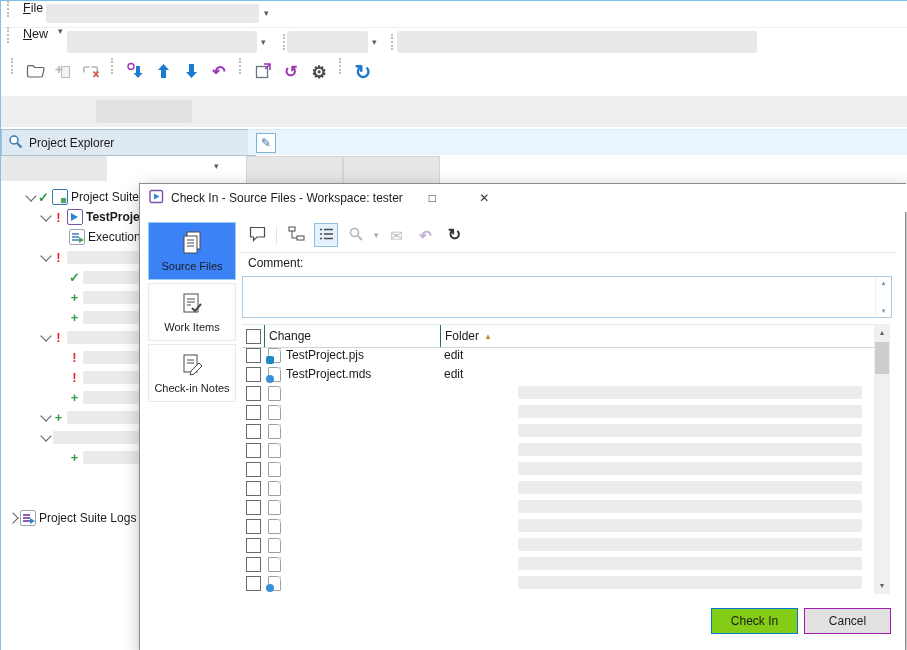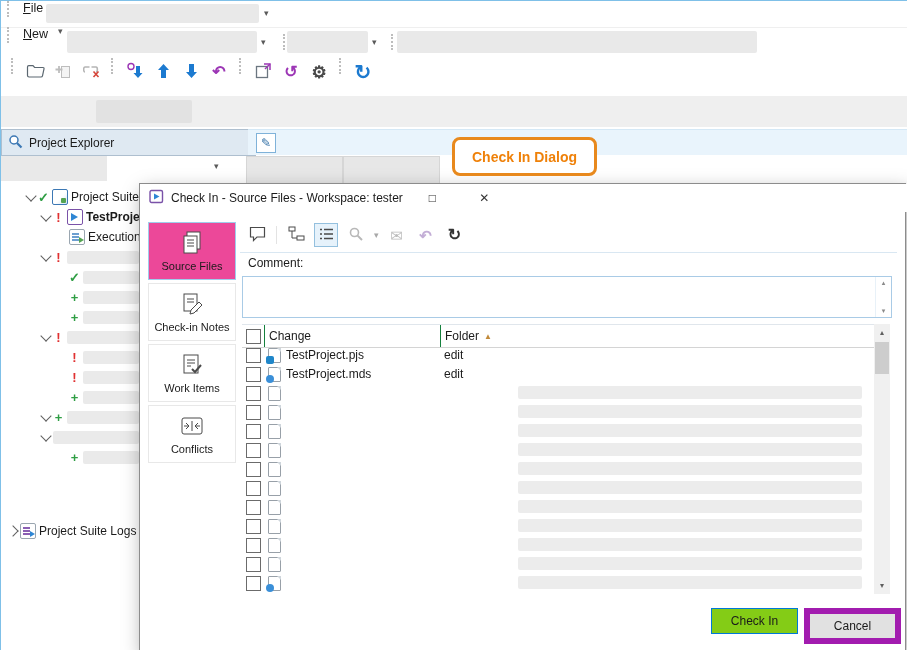--- a/index.html
+++ b/index.html
@@ -41,32 +41,32 @@
   .ticon{width:14px;height:14px;flex:0 0 auto;border:1px solid #9ab0c4;border-radius:2px;background:#fff;position:relative}
   .suite-icon{border-color:#3c78b4;background:linear-gradient(135deg,#fff 55%,#cfe3f4)}
   .suite-icon::after{content:"";position:absolute;right:1px;bottom:1px;width:5px;height:5px;background:#54a452;border-radius:1px}
   .project-icon{border-color:#7a52a8}
   .project-icon::after{content:"";position:absolute;left:3px;top:3px;width:0;height:0;border-left:7px solid #2e86d4;border-top:4px solid transparent;border-bottom:4px solid transparent}
   .exec-icon,.logs-icon{border-color:#9aa6b0}
   .exec-icon::before{content:"";position:absolute;left:2px;top:3px;width:7px;height:2px;background:#6d9fd0;box-shadow:0 3px 0 #6d9fd0,0 6px 0 #6d9fd0}
   .exec-icon::after{content:"";position:absolute;right:0;bottom:1px;width:0;height:0;border-left:5px solid #54a452;border-top:3px solid transparent;border-bottom:3px solid transparent}
   .logs-icon::before{content:"";position:absolute;left:2px;top:3px;width:7px;height:2px;background:#8b5fb4;box-shadow:0 3px 0 #8b5fb4,0 6px 0 #8b5fb4}
   .logs-icon::after{content:"";position:absolute;right:0;bottom:1px;width:0;height:0;border-left:5px solid #2e86d4;border-top:3px solid transparent;border-bottom:3px solid transparent}
-  #logs-row{margin-top:28px}
+  #logs-row{margin-top:15px}
   
   #callout{left:451px;top:136px;width:139px;height:33px;border:3px solid #e8891d;border-radius:8px;background:#fff;display:flex;align-items:center;justify-content:center;color:#ef8109;font-size:14px;font-weight:bold;z-index:30}
   
   #dialog{left:138px;top:182px;width:765px;height:466px;background:#fff;border:1px solid #8c8c8c;box-shadow:3px 7px 18px rgba(0,0,0,.35);z-index:20}
   #dlg-title{position:absolute;left:0;top:0;width:100%;height:28px;display:flex;align-items:center;gap:7px;padding-left:9px;background:#fff}
   #dlg-title-text{font-size:12px}
   .cap-btn{width:45px;height:28px;display:flex;align-items:center;justify-content:center;font-size:12px;color:#333}
   .cap-btn:first-of-type{margin-left:auto}
   #dlg-sidebar{position:absolute;left:8px;top:38px;width:88px;display:flex;flex-direction:column;gap:3px}
   .sb-item{border:1px solid #e8e8e8;background:#fff;display:flex;flex-direction:column;align-items:center;padding:7px 2px 6px;gap:4px}
-  .sb-item.selected{background:#ec4899;border-color:#9fcdec}
+  .sb-item.selected{background:#3b82f6;border-color:#9fcdec}
   .sb-label{font-size:11px;text-align:center;line-height:13px}
   .sb-icon svg{display:block}
   #dlg-toolbar{position:absolute;left:100px;top:34px;right:8px;height:34px;display:flex;align-items:center;gap:7px;border-bottom:1px solid #d9e7f2;padding:0 6px}
   .dtb{display:flex;align-items:center;justify-content:center;width:22px;height:22px}
   .dtb.active{border:1px solid #94c0de;background:#e6f2fb}
   .dsep{width:1px;height:18px;background:#e3e3e3;margin:0 1px;flex:0 0 auto}
   #comment-label{position:absolute;left:108px;top:72px;font-size:12px}
   #comment-box{position:absolute;left:102px;top:92px;width:648px;height:40px;border:1px solid #a9cbe6;display:flex;background:#fff}
   #comment-input{flex:1;border:none;outline:none;font:12px "Liberation Sans",sans-serif;padding:2px 5px;background:#fff}
   #comment-scroll{width:15px;border-left:1px solid #e8f1f8;display:flex;flex-direction:column;justify-content:space-between;align-items:center;padding:2px 0;color:#8a8a8a;font-size:7px}
@@ -84,21 +84,21 @@
   .rowbar{width:calc(100% - 8px);height:13px;background:#ececec;border-radius:2px}
   .checkbox{width:13px;height:13px;border:1px solid #6b6b6b;background:#fff;flex:0 0 auto}
   .ficon{width:11px;height:13px;border:1px solid #98a0a8;background:#fff;border-radius:1px;position:relative;flex:0 0 auto}
   .ficon::before{content:"";position:absolute;top:-1px;right:-1px;border-left:4px solid transparent;border-top:4px solid #cfd6dc}
   .ficon.pjs::after{content:"";position:absolute;left:-3px;bottom:-2px;width:8px;height:8px;border-radius:2px;background:#1f86c9}
   .ficon.mds::after{content:"";position:absolute;left:-3px;bottom:-2px;width:8px;height:8px;border-radius:50%;background:#3a8fd8}
   #vscroll{position:absolute;right:0;top:0;width:16px;height:270px;background:#f0f0f0}
   .sbtn{height:17px;width:100%;display:flex;align-items:center;justify-content:center;font-size:8px;color:#5f5f5f}
   .sbtn.down{position:absolute;bottom:0}
   #vthumb{position:absolute;left:1px;top:18px;width:14px;height:32px;background:#cdcdcd}
-  .dlg-btn{position:absolute;top:424px;width:85px;height:24px;background:#e1e1e1;border:6px solid #a21caf;font:12px "Liberation Sans",sans-serif;display:flex;align-items:center;justify-content:center}
+  .dlg-btn{position:absolute;top:424px;width:85px;height:24px;background:#e1e1e1;border:1px solid #a21caf;font:12px "Liberation Sans",sans-serif;display:flex;align-items:center;justify-content:center}
   #btn-checkin{left:571px;border:1px solid #0078d7;background:#84cc16}
   #btn-cancel{left:664px}
 </style>
 </head>
 <body>
 
 <div id="canvas">
 
   <div id="menurow" class="abs flex">
     <span class="grip"></span>
@@ -272,23 +272,20 @@
         <span class="mark plus">+</span>
         <span class="treebar"></span>
       </div>
     </div>
   <div class="tree-row abs" id="logs-row" style="left:8px;top:492px;width:130px">
     <span class="chev right"></span>
     <span class="ticon logs-icon"></span>
     <span class="tlabel">Project Suite Logs</span>
   </div>
 
-  <div id="callout" class="abs">
-    <span>Check In Dialog</span>
-  </div>
 
   <div id="dialog" class="abs">
     <div id="dlg-title">
       <span><svg width="15" height="15" viewBox="0 0 15 15">
             <rect x="1" y="1.5" width="12.5" height="12" rx="1.5" fill="#fff" stroke="#7a52a8" stroke-width="1.4"></rect>
             <path d="M5 4.5l5.5 3L5 10.5z" fill="#2e86d4"></path>
           </svg></span>
       <span id="dlg-title-text">Check In - Source Files - Workspace: tester</span>
       <span class="cap-btn">
           <span>□</span>
@@ -305,47 +302,36 @@
               <rect x="8" y="2" width="13" height="17" fill="#fff" stroke="#4a4a4a"></rect>
               <rect x="5" y="6" width="13" height="17" fill="#fff" stroke="#4a4a4a"></rect>
               <path d="M8 10h7M8 13h7M8 16h7" stroke="#4a4a4a" fill="none"></path>
             </svg>
           </span>
           <div class="sb-label">Source Files</div>
         </div>
         <div class="sb-item">
           <span class="sb-icon">
             <svg width="26" height="26" viewBox="0 0 26 26">
-              <rect x="5" y="3" width="13" height="17" fill="#fff" stroke="#4a4a4a"></rect>
-              <path d="M8 8h7M8 11h7" stroke="#4a4a4a" fill="none"></path>
-              <path d="M12 19l8-8 3 3-8 8-4 1z" fill="#fff" stroke="#4a4a4a"></path>
-            </svg>
-          </span>
-          <div class="sb-label">Check-in Notes</div>
-        </div>
-        <div class="sb-item">
-          <span class="sb-icon">
-            <svg width="26" height="26" viewBox="0 0 26 26">
               <rect x="5" y="3" width="14" height="18" fill="#fff" stroke="#4a4a4a"></rect>
               <path d="M8 8h8M8 11h8M8 14h4" stroke="#4a4a4a" fill="none"></path>
               <path d="M13 17l3 3 6-7" stroke="#4a4a4a" stroke-width="2" fill="none"></path>
             </svg>
           </span>
           <div class="sb-label">Work Items</div>
         </div>
         <div class="sb-item">
           <span class="sb-icon">
             <svg width="26" height="26" viewBox="0 0 26 26">
-              <rect x="3" y="5" width="20" height="16" rx="2" fill="#fff" stroke="#4a4a4a"></rect>
-              <path d="M13 8v10" stroke="#4a4a4a"></path>
-              <path d="M5 13h4M7 10l3 3-3 3" stroke="#4a4a4a" fill="none"></path>
-              <path d="M21 13h-4M19 10l-3 3 3 3" stroke="#4a4a4a" fill="none"></path>
+              <rect x="5" y="3" width="13" height="17" fill="#fff" stroke="#4a4a4a"></rect>
+              <path d="M8 8h7M8 11h7" stroke="#4a4a4a" fill="none"></path>
+              <path d="M12 19l8-8 3 3-8 8-4 1z" fill="#fff" stroke="#4a4a4a"></path>
             </svg>
           </span>
-          <div class="sb-label">Conflicts</div>
+          <div class="sb-label">Check-in Notes</div>
         </div>
       </div>
 
     <div id="dlg-toolbar">
       <span class="dtb">
           <span><svg width="17" height="16" viewBox="0 0 17 16">
               <path d="M1.5 1.5h14v9.5H8l-3.5 3.5v-3.5h-3z" fill="#fff" stroke="#4a4a4a" stroke-width="1.2"></path>
             </svg></span>
         </span>
       <span class="dsep"></span>

